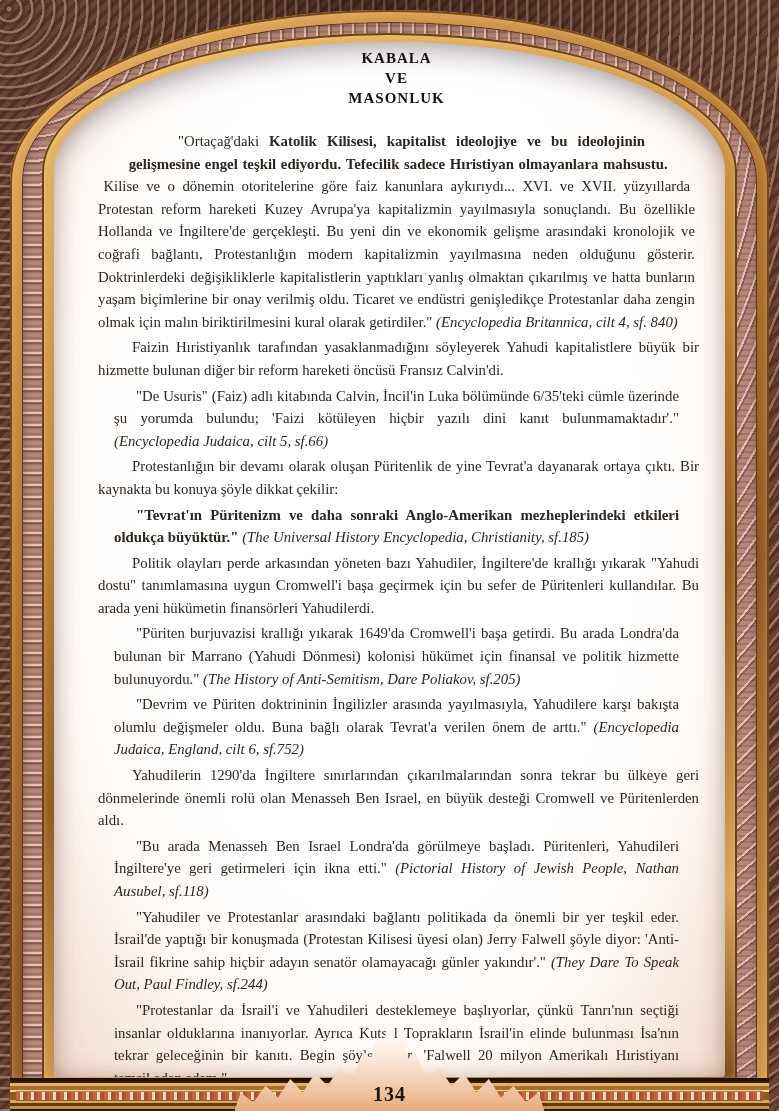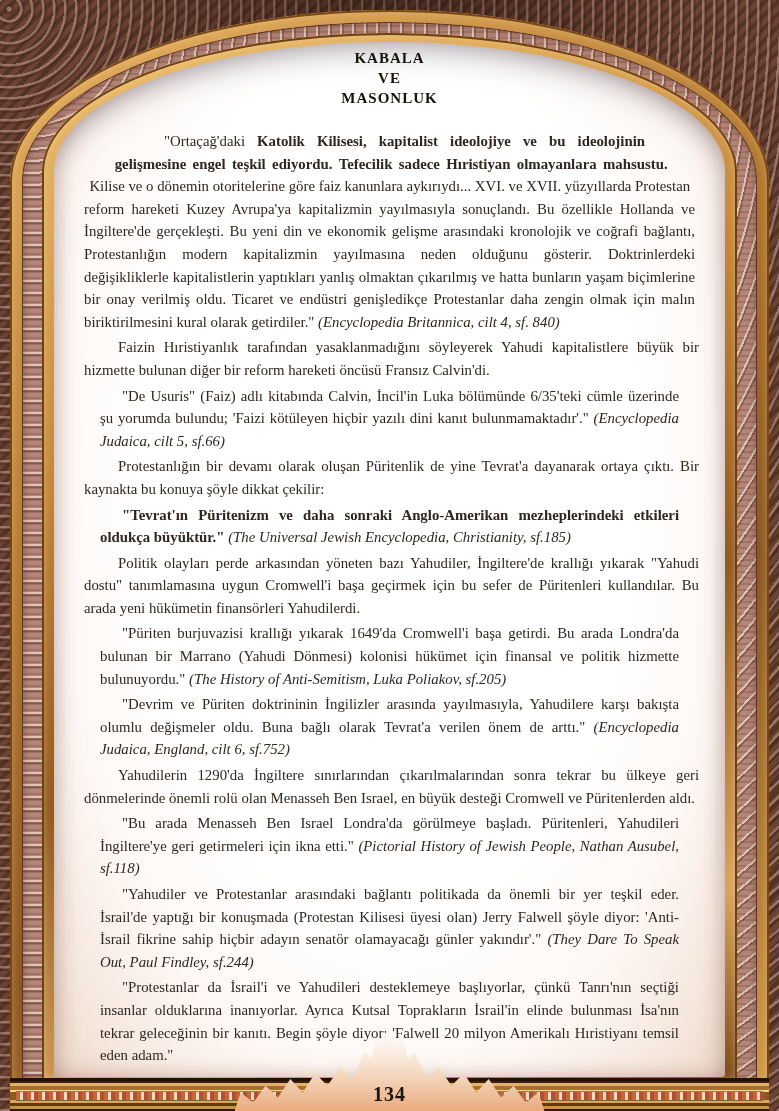--- a/index.html
+++ b/index.html
@@ -47,21 +47,21 @@
     background:radial-gradient(ellipse at 50% 42%, #ffffff 52%, #fdf8f4 72%, #f5e6dc 90%, #eed9ca 100%);
     box-shadow:
       inset 0 22px 32px -18px rgba(96,84,96,.55),
       inset 0 -12px 22px -12px rgba(160,104,82,.35),
       inset 16px 0 26px -16px rgba(158,112,96,.42),
       inset -16px 0 26px -16px rgba(158,112,96,.42);
     overflow:hidden;
   }
   .page-content{
     position:absolute;inset:0;
-    padding:6px 26px 0 26px;
+    padding:6px 26px 0 40px;
     color:#2e2620;
   }
   .title-block{text-align:center;margin:0 0 22px 0;}
   .title-line{
     font-weight:bold;font-size:15px;line-height:20px;letter-spacing:1px;color:#17120d;
   }
   .para{
     margin:0 0 3px 4px;
     font-size:14.8px;line-height:22.6px;
     text-align:justify;text-indent:34px;
@@ -111,23 +111,23 @@
     <div class="title-block">
       <div class="title-line">KABALA</div>
       <div class="title-line">VE</div>
       <div class="title-line">MASONLUK</div>
     </div>
     <div>
         <p class="para quote-arch"><span class="arch-spacer left"></span><span class="arch-spacer right"></span><span class="seg-normal">"Ortaçağ'daki </span><span class="seg-bold">Katolik Kilisesi, kapitalist ideolojiye ve bu ideolojinin gelişmesine engel teşkil ediyordu. Tefecilik sadece Hıristiyan olmayanlara mahsustu.</span><span class="seg-normal"> Kilise ve o dönemin otoritelerine göre faiz kanunlara aykırıydı... XVI. ve XVII. yüzyıllarda Protestan reform hareketi Kuzey Avrupa'ya kapitalizmin yayılmasıyla sonuçlandı. Bu özellikle Hollanda ve İngiltere'de gerçekleşti. Bu yeni din ve ekonomik gelişme arasındaki kronolojik ve coğrafi bağlantı, Protestanlığın modern kapitalizmin yayılmasına neden olduğunu gösterir. Doktrinlerdeki değişikliklerle kapitalistlerin yaptıkları yanlış olmaktan çıkarılmış ve hatta bunların yaşam biçimlerine bir onay verilmiş oldu. Ticaret ve endüstri genişledikçe Protestanlar daha zengin olmak için malın biriktirilmesini kural olarak getirdiler." </span><span class="seg-italic">(Encyclopedia Britannica, cilt 4, sf. 840)</span></p>
         <p class="para body"><span class="seg-normal">Faizin Hıristiyanlık tarafından yasaklanmadığını söyleyerek Yahudi kapitalistlere büyük bir hizmette bulunan diğer bir reform hareketi öncüsü Fransız Calvin'di.</span></p>
         <p class="para quote"><span class="seg-normal">"De Usuris" (Faiz) adlı kitabında Calvin, İncil'in Luka bölümünde 6/35'teki cümle üzerinde şu yorumda bulundu; 'Faizi kötüleyen hiçbir yazılı dini kanıt bulunmamaktadır'." </span><span class="seg-italic">(Encyclopedia Judaica, cilt 5, sf.66)</span></p>
         <p class="para body"><span class="seg-normal">Protestanlığın bir devamı olarak oluşan Püritenlik de yine Tevrat'a dayanarak ortaya çıktı. Bir kaynakta bu konuya şöyle dikkat çekilir:</span></p>
-        <p class="para quote"><span class="seg-bold">"Tevrat'ın Püritenizm ve daha sonraki Anglo-Amerikan mezheplerindeki etkileri oldukça büyüktür." </span><span class="seg-italic">(The Universal Jewish Encyclopedia, Christianity, sf.185)</span></p>
+        <p class="para quote"><span class="seg-bold">"Tevrat'ın Püritenizm ve daha sonraki Anglo-Amerikan mezheplerindeki etkileri oldukça büyüktür." </span><span class="seg-italic">(The Universal History Encyclopedia, Christianity, sf.185)</span></p>
         <p class="para body"><span class="seg-normal">Politik olayları perde arkasından yöneten bazı Yahudiler, İngiltere'de krallığı yıkarak "Yahudi dostu" tanımlamasına uygun Cromwell'i başa geçirmek için bu sefer de Püritenleri kullandılar. Bu arada yeni hükümetin finansörleri Yahudilerdi.</span></p>
-        <p class="para quote"><span class="seg-normal">"Püriten burjuvazisi krallığı yıkarak 1649'da Cromwell'i başa getirdi. Bu arada Londra'da bulunan bir Marrano (Yahudi Dönmesi) kolonisi hükümet için finansal ve politik hizmette bulunuyordu." </span><span class="seg-italic">(The History of Anti-Semitism, Luka Poliakov, sf.205)</span></p>
+        <p class="para quote"><span class="seg-normal">"Püriten burjuvazisi krallığı yıkarak 1649'da Cromwell'i başa getirdi. Bu arada Londra'da bulunan bir Marrano (Yahudi Dönmesi) kolonisi hükümet için finansal ve politik hizmette bulunuyordu." </span><span class="seg-italic">(The History of Anti-Semitism, Dare Poliakov, sf.205)</span></p>
         <p class="para quote"><span class="seg-normal">"Devrim ve Püriten doktrininin İngilizler arasında yayılmasıyla, Yahudilere karşı bakışta olumlu değişmeler oldu. Buna bağlı olarak Tevrat'a verilen önem de arttı." </span><span class="seg-italic">(Encyclopedia Judaica, England, cilt 6, sf.752)</span></p>
         <p class="para body"><span class="seg-normal">Yahudilerin 1290'da İngiltere sınırlarından çıkarılmalarından sonra tekrar bu ülkeye geri dönmelerinde önemli rolü olan Menasseh Ben Israel, en büyük desteği Cromwell ve Püritenlerden aldı.</span></p>
         <p class="para quote"><span class="seg-normal">"Bu arada Menasseh Ben Israel Londra'da görülmeye başladı. Püritenleri, Yahudileri İngiltere'ye geri getirmeleri için ikna etti." </span><span class="seg-italic">(Pictorial History of Jewish People, Nathan Ausubel, sf.118)</span></p>
         <p class="para quote"><span class="seg-normal">"Yahudiler ve Protestanlar arasındaki bağlantı politikada da önemli bir yer teşkil eder. İsrail'de yaptığı bir konuşmada (Protestan Kilisesi üyesi olan) Jerry Falwell şöyle diyor: 'Anti-İsrail fikrine sahip hiçbir adayın senatör olamayacağı günler yakındır'." </span><span class="seg-italic">(They Dare To Speak Out, Paul Findley, sf.244)</span></p>
         <p class="para quote"><span class="seg-normal">"Protestanlar da İsrail'i ve Yahudileri desteklemeye başlıyorlar, çünkü Tanrı'nın seçtiği insanlar olduklarına inanıyorlar. Ayrıca Kutsal Toprakların İsrail'in elinde bulunması İsa'nın tekrar geleceğinin bir kanıtı. Begin şöyle diyor: 'Falwell 20 milyon Amerikalı Hıristiyanı temsil eden adam." </span></p>
       </div>
   </div>
 </div>
 
 <div class="bottom-band">

